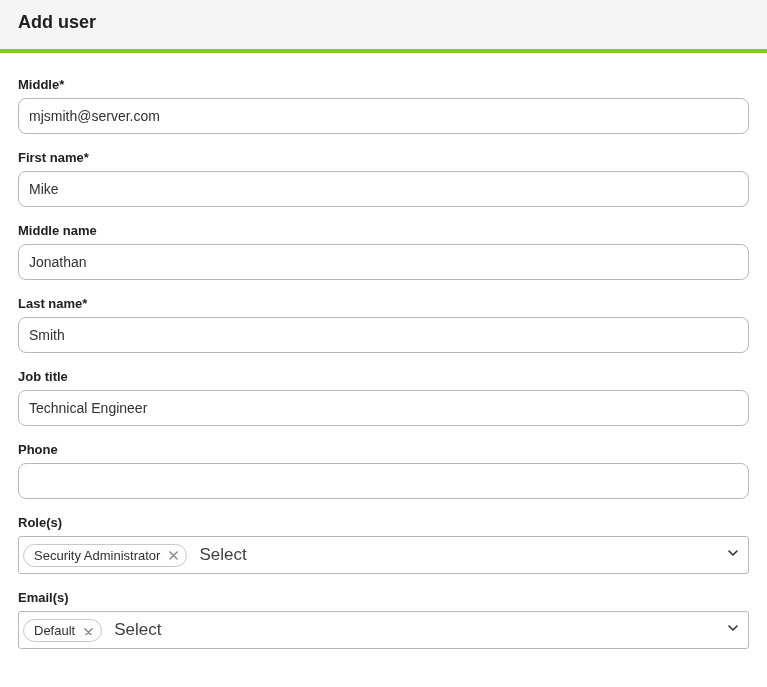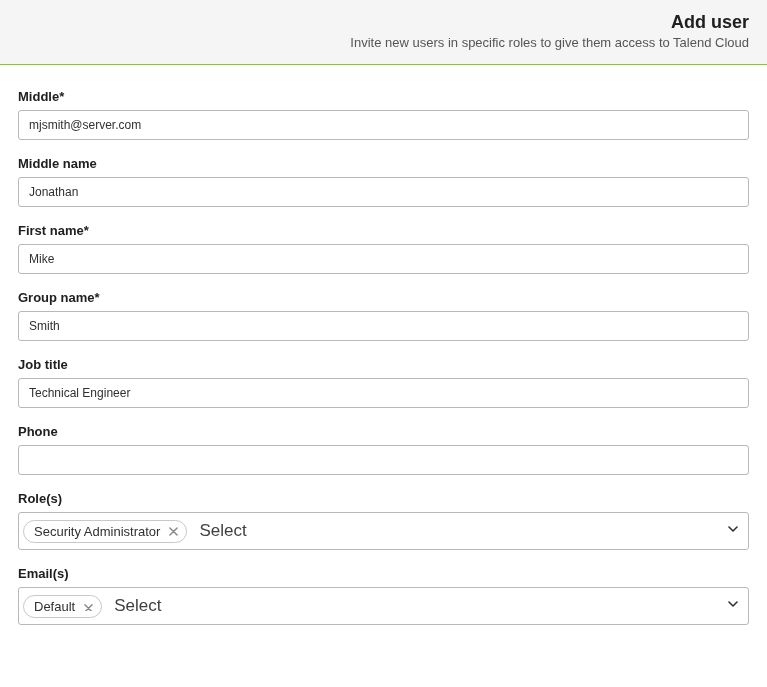--- a/index.html
+++ b/index.html
@@ -6,23 +6,22 @@
   body {
     margin: 0;
     font-family: -apple-system, BlinkMacSystemFont, "Segoe UI", Arial, sans-serif;
     font-size: 14px;
     color: #303030;
     background: #fff;
     width: 767px;
   }
   .header {
     background: #f5f5f5;
-    border-bottom: 1px solid #84cc16;
+    border-bottom: 4px solid #84cc16;
     padding: 12px 18px 14px 18px;
-    text-align: right;
   }
   .header-title {
     font-size: 18px;
     font-weight: 700;
     color: #202020;
     margin: 0 0 2px 0;
   }
   .header-subtitle {
     font-size: 13px;
     color: #555;
@@ -36,26 +35,26 @@
   }
   .field-label {
     display: block;
     font-size: 13px;
     font-weight: 700;
     color: #202020;
     margin-bottom: 6px;
   }
   .text-input {
     width: 100%;
-    height: 30px;
+    height: 36px;
     padding: 6px 10px;
-    font-size: 12px;
+    font-size: 14px;
     color: #303030;
     border: 1px solid #b8b8b8;
-    border-radius: 3px;
+    border-radius: 8px;
     background: #fff;
     outline: none;
   }
   .multi-select {
     width: 100%;
     min-height: 38px;
     padding: 4px 30px 4px 4px;
     border: 1px solid #b8b8b8;
     border-radius: 3px;
     background: #fff;
@@ -110,42 +109,41 @@
     justify-content: space-between;
     align-items: center;
     padding: 10px 18px 18px 18px;
   }
 </style>
 </head>
 <body>
 
 <div class="header">
   <h1 class="header-title">Add user</h1>
-  <p class="header-subtitle">Invite new users in specific roles to give them access to Talend Cloud</p>
 </div>
 
 <div class="form-body">
 
   <div class="field">
     <label class="field-label">Middle*</label>
     <input class="text-input" type="text" value="mjsmith@server.com" style="">
   </div>
 
   <div class="field">
+    <label class="field-label">First name*</label>
+    <input class="text-input" type="text" value="Mike" style="">
+  </div>
+
+  <div class="field">
     <label class="field-label">Middle name</label>
     <input class="text-input" type="text" value="Jonathan" style="">
   </div>
 
   <div class="field">
-    <label class="field-label">First name*</label>
-    <input class="text-input" type="text" value="Mike" style="">
-  </div>
-
-  <div class="field">
-    <label class="field-label">Group name*</label>
+    <label class="field-label">Last name*</label>
     <input class="text-input" type="text" value="Smith" style="">
   </div>
 
   <div class="field">
     <label class="field-label">Job title</label>
     <input class="text-input" type="text" value="Technical Engineer" style="">
   </div>
 
   <div class="field">
     <label class="field-label">Phone</label>

